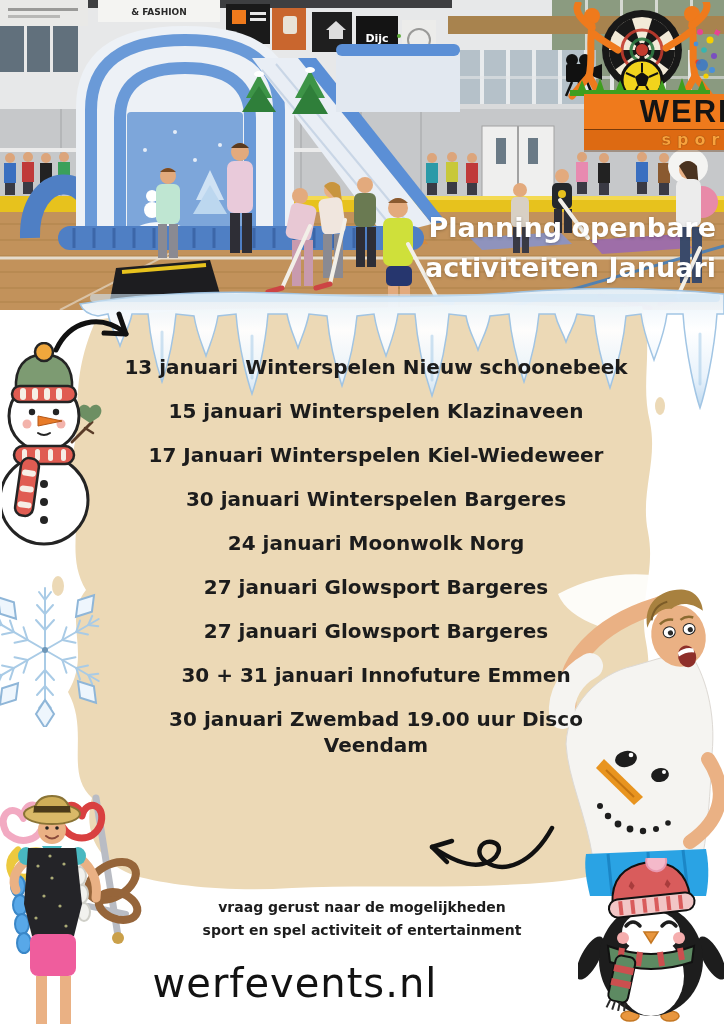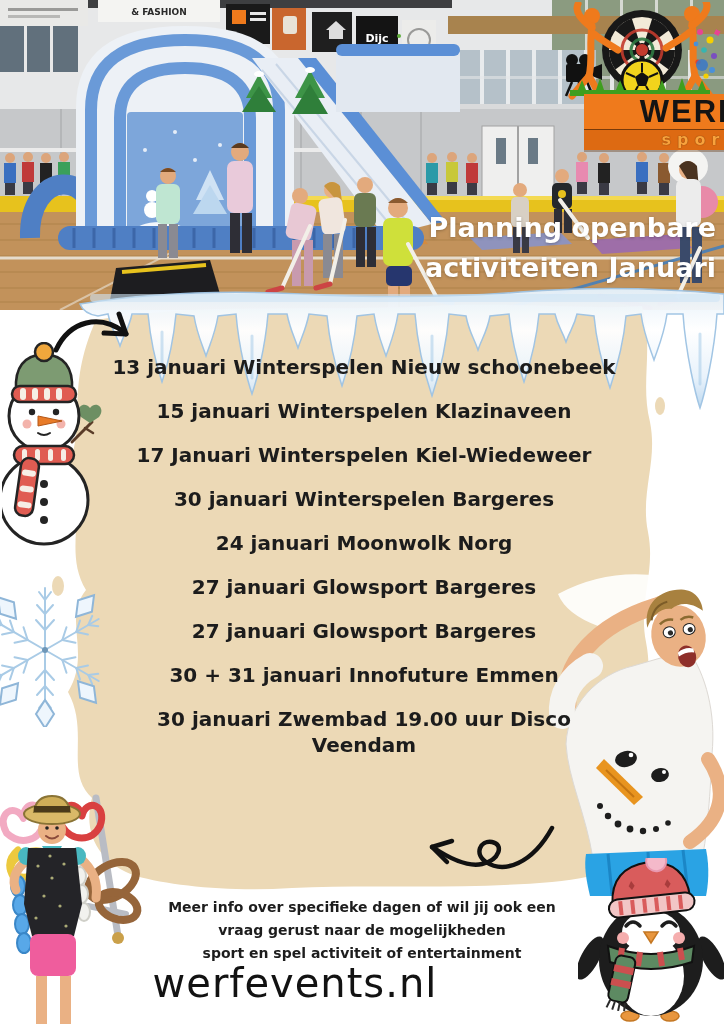--- a/index.html
+++ b/index.html
@@ -19,21 +19,21 @@
   
   .logo-mascot{left:562px;top:2px;}
   .logo-box{left:584px;top:94px;width:155px;background:#ef7a1c;text-align:right;
             box-shadow:0 2px 0 rgba(90,40,0,.35);}
   .logo-werf{font-family:"Liberation Sans",sans-serif;font-size:31px;font-weight:800;color:#141414;
              letter-spacing:2px;line-height:34px;padding-top:1px;}
   .logo-events{background:#dd6a12;border-top:1px solid rgba(0,0,0,.45);font-size:16px;font-weight:bold;
                color:#f9a23c;letter-spacing:6px;line-height:20px;text-shadow:0 0 1px #4a2000;}
 
   
-  .events-list{left:44px;top:354px;width:640px;display:flex;flex-direction:column;align-items:center;}
+  .events-list{left:56px;top:354px;width:640px;display:flex;flex-direction:column;align-items:center;}
   .event-line{font-size:20px;font-weight:bold;color:#1c1c1c;line-height:26px;margin-bottom:18px;
               text-align:center;white-space:nowrap;}
   .event-line.wrap{white-space:normal;max-width:440px;}
 
   
   .footer-info{left:0;top:896px;width:724px;text-align:center;font-size:14px;font-weight:bold;
                color:#1d1d1d;line-height:23px;}
   .website{left:0;top:960px;width:590px;text-align:center;font-size:40px;font-weight:400;
            color:#121212;letter-spacing:1px;cursor:pointer;}
 </style>
@@ -610,21 +610,20 @@
         <circle cx="36" cy="132" r="1.6"></circle>
       <circle cx="66" cy="140" r="1.6"></circle>
         <circle cx="50" cy="70" r="1.6"></circle>
     </g>
     <rect x="30" y="148" width="46" height="42" rx="8" fill="#ef5d9d"></rect>
     <rect x="36" y="190" width="11" height="48" fill="#eab184"></rect>
     <rect x="60" y="190" width="11" height="48" fill="#eab184"></rect>
   </svg>
 
   <div class="abs footer-info">
-    <div>Meer info over specifieke dagen of wil jij ook een</div>
     <div>vraag gerust naar de mogelijkheden</div>
     <div>sport en spel activiteit of entertainment</div>
   </div>
   <div class="abs website">werfevents.nl</div>
 
   <svg class="abs" style="left:578px;top:858px;" width="146" height="166" viewBox="0 0 146 166">
     <ellipse cx="12" cy="100" rx="9" ry="24" fill="#1d1d1d" transform="rotate(28 12 100)"></ellipse>
     <ellipse cx="134" cy="100" rx="9" ry="24" fill="#1d1d1d" transform="rotate(-28 134 100)"></ellipse>
     <ellipse cx="52" cy="158" rx="9" ry="5" fill="#e8963e" stroke="#c47722" stroke-width="1.5"></ellipse>
     <ellipse cx="92" cy="158" rx="9" ry="5" fill="#e8963e" stroke="#c47722" stroke-width="1.5"></ellipse>

